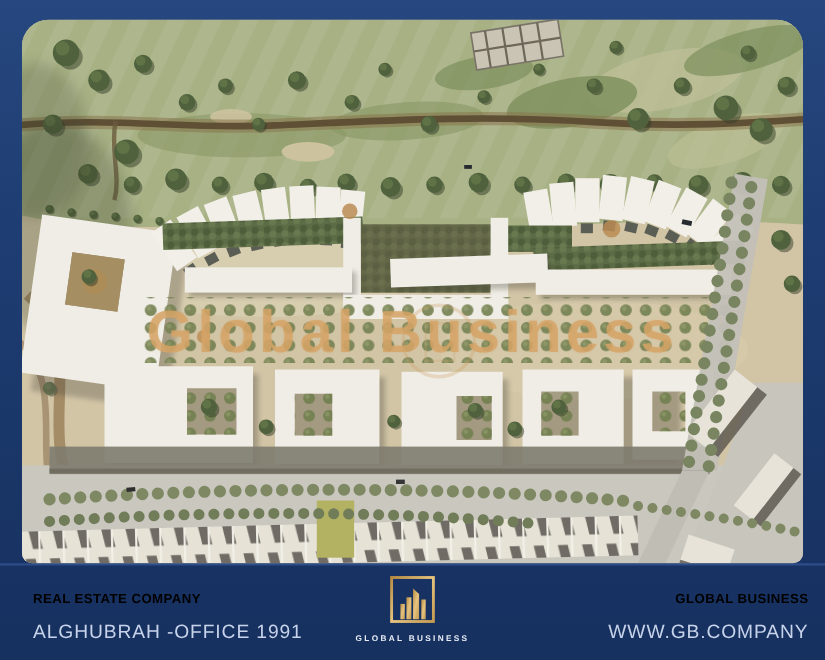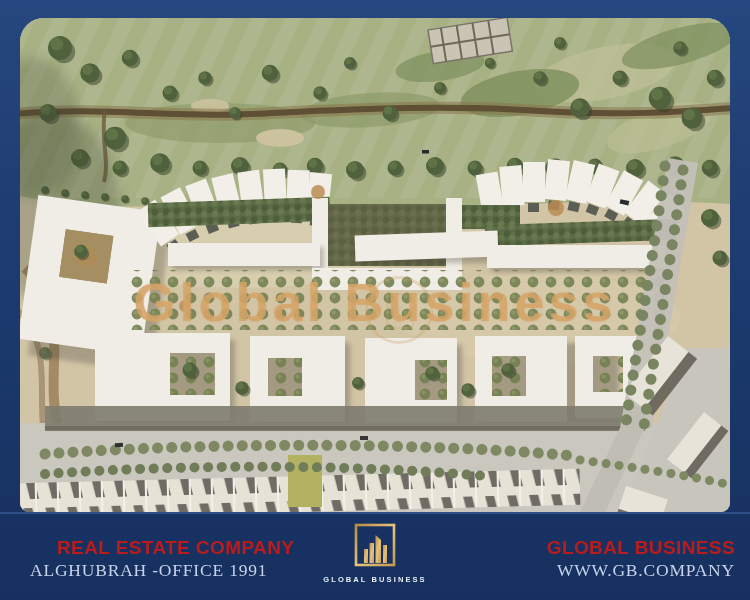--- a/index.html
+++ b/index.html
@@ -33,22 +33,22 @@
     border:2px solid rgba(205,160,100,.25);
   }
   
   .footer{
     position:absolute;left:0;top:512px;width:750px;height:88px;
     background:linear-gradient(97deg,#071a47 0%,#0c2458 32%,#123270 58%,#1d4astray 0,#1d4a94 82%,#2a5cb0 100%);
     border-top:2px solid rgba(70,110,180,.45);
   }
   .foot-left{position:absolute;left:30px;top:23px;}
   .foot-right{position:absolute;right:15px;top:23px;text-align:right;}
-  .f-line1{font-size:19px;font-weight:bold;color:#b91c1c;letter-spacing:.4px;margin-left:27px;}
-  .f-line2{font-size:17.5px;color:#c7d3ea;letter-spacing:.8px;margin-top:1px;font-family:Liberation Serif, serif;}
+  .f-line1{font-size:12px;font-weight:bold;color:#000000;letter-spacing:.4px;}
+  .f-line2{font-size:17.5px;color:#c7d3ea;letter-spacing:.8px;margin-top:13px;}
   .logo-wrap{position:absolute;left:50%;top:8px;transform:translateX(-50%);text-align:center;width:140px;}
   .logo-caption{
     font-size:7.5px;font-weight:bold;color:#e9eef6;letter-spacing:2.1px;margin-top:3px;
   }
 </style>
 </head>
 <body>
 
 <div class="photo">
 <svg width="710" height="494" viewBox="0 0 710 494">

